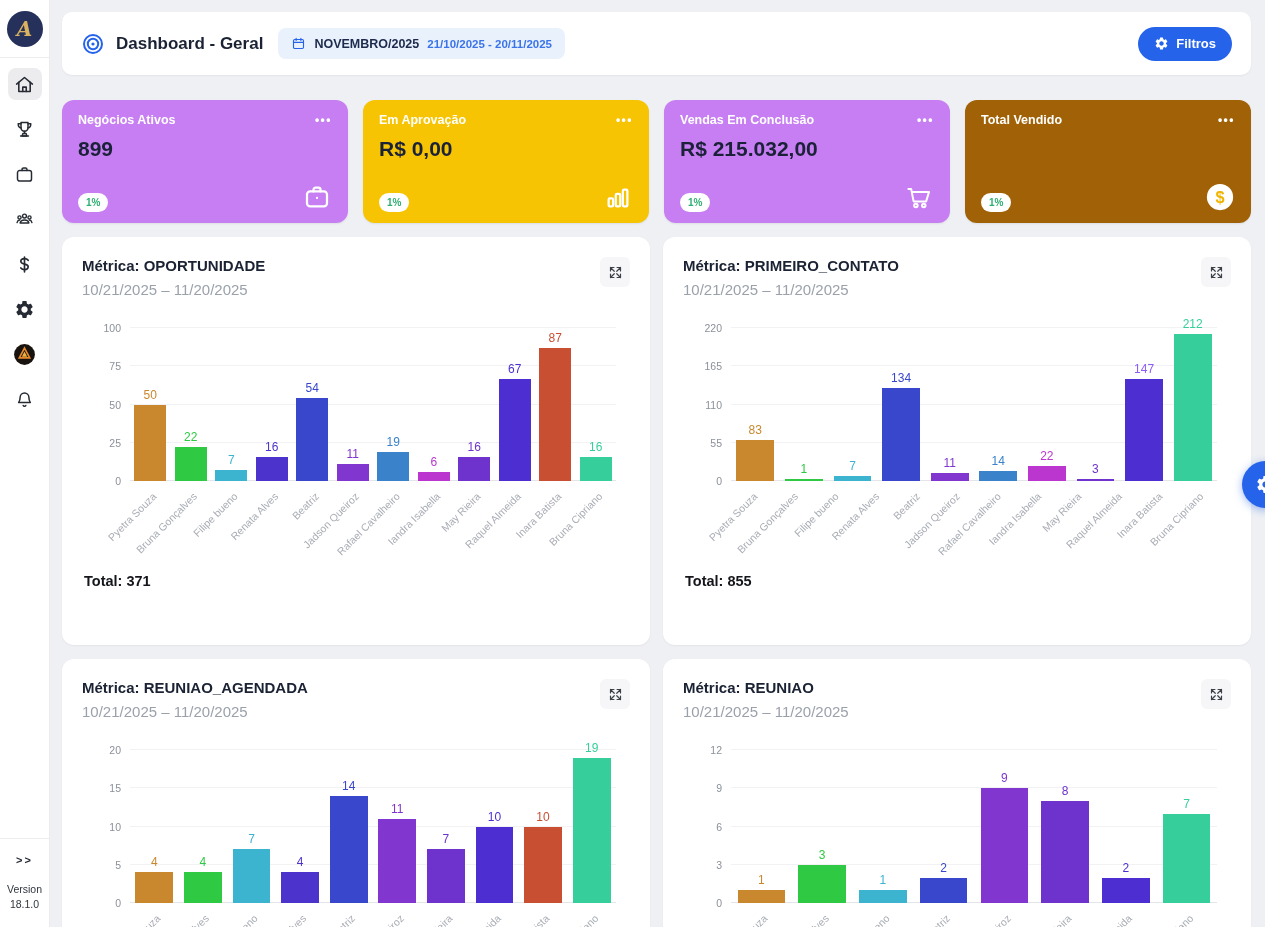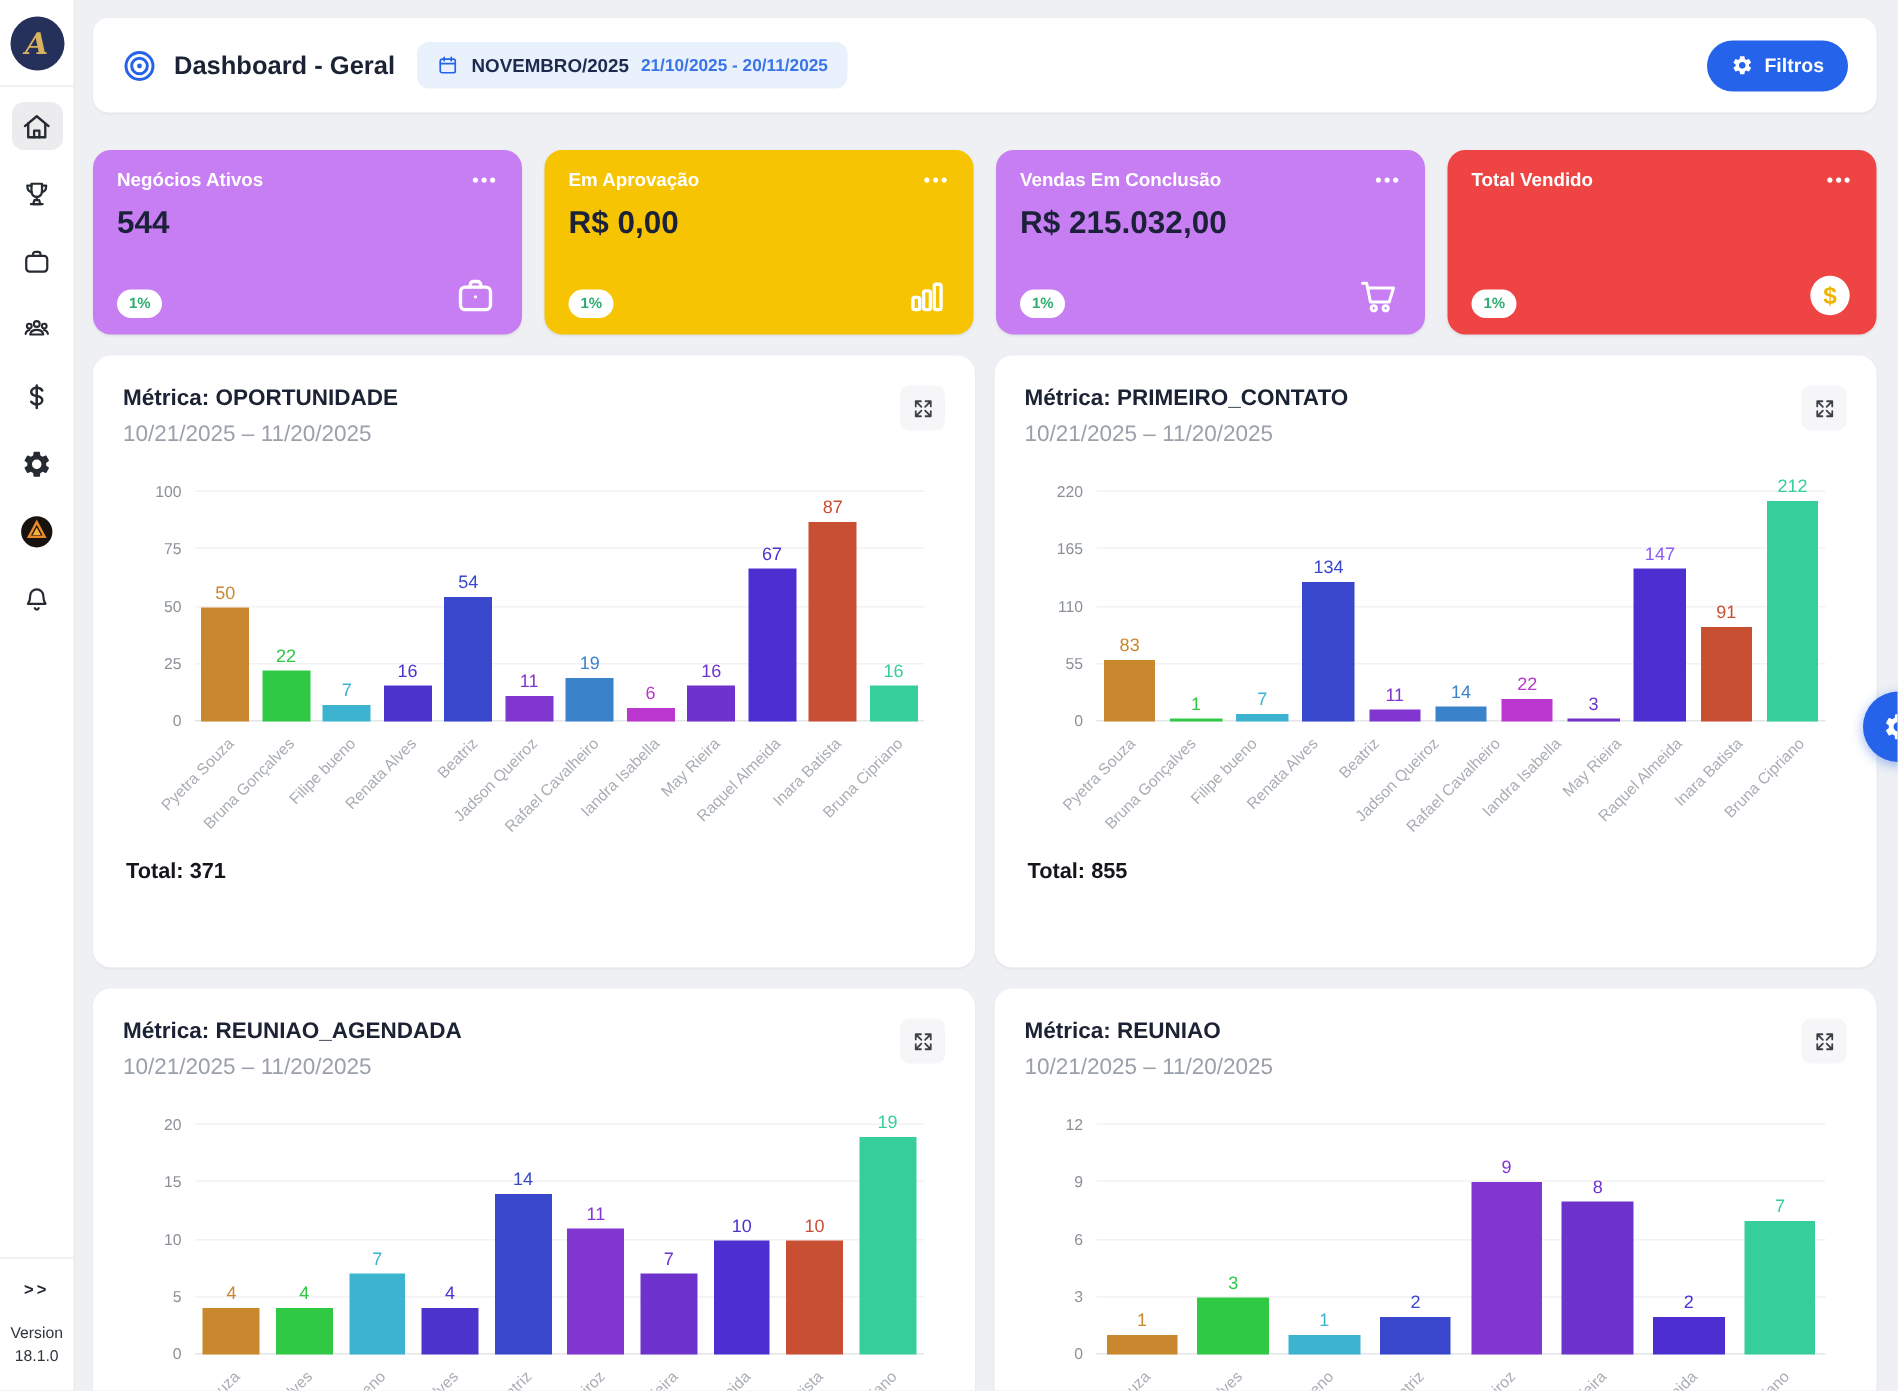--- a/index.html
+++ b/index.html
@@ -164,21 +164,21 @@
     <span>Filtros</span>
   </button>
 </header>
 
 <div class="kpi-row">
     <div class="kpi" style="background: rgb(199, 126, 242);">
       <div class="kpi-top">
         <span class="kpi-title">Negócios Ativos</span>
         <span class="kpi-menu">•••</span>
       </div>
-      <div class="kpi-value">544</div>
+      <div class="kpi-value">899</div>
       <div class="kpi-bottom">
         <span class="kpi-badge">1%</span>
         <span class="kpi-icon">
           <svg viewBox="0 0 24 24" fill="none" stroke="currentColor" stroke-width="1.8" stroke-linecap="round" stroke-linejoin="round">
             <rect x="4" y="7.5" width="16" height="12" rx="2.5"></rect>
             <path d="M9.2 7.5V6.2a1.7 1.7 0 0 1 1.7-1.7h2.2a1.7 1.7 0 0 1 1.7 1.7v1.3"></path>
             <path d="M12 12.7v.01"></path>
           </svg>
         </span>
       </div>
@@ -210,21 +210,21 @@
         <span class="kpi-badge">1%</span>
         <span class="kpi-icon">
           <svg viewBox="0 0 24 24" fill="none" stroke="currentColor" stroke-width="1.6" stroke-linecap="round" stroke-linejoin="round">
             <path d="M3.5 5.5h2.2l2 10h10l2.3-7.5H7"></path>
             <circle cx="9.5" cy="18.8" r="1.4"></circle>
             <circle cx="15.8" cy="18.8" r="1.4"></circle>
           </svg>
         </span>
       </div>
     </div>
-    <div class="kpi" style="background: #ef4444;">
+    <div class="kpi" style="background: #a16207;">
       <div class="kpi-top">
         <span class="kpi-title">Total Vendido</span>
         <span class="kpi-menu">•••</span>
       </div>
       <div class="kpi-bottom">
         <span class="kpi-badge">1%</span>
         <span class="kpi-icon">
           <svg viewBox="0 0 24 24">
             <circle cx="12" cy="12" r="10.5" fill="#ffffff"></circle>
             <text x="12" y="16.6" text-anchor="middle" font-size="13" font-weight="bold" fill="#f0b400" font-family="Liberation Sans, sans-serif">$</text>
@@ -409,24 +409,20 @@
           </div>
           <div class="slot">
             <span class="val" style="bottom:calc(1.3636363636363635% + 3px);color:#6e33cc">3</span>
             <div class="bar" style="height:1.3636363636363635%;background:#6e33cc"></div>
           </div>
           <div class="slot">
             <span class="val" style="bottom:calc(66.81818181818183% + 3px);color:#8b5cf6">147</span>
             <div class="bar" style="height:66.81818181818183%;background:#4d2fd1"></div>
           </div>
           <div class="slot">
-            <span class="val" style="bottom:calc(41.36363636363637% + 3px);color:#c94f33">91</span>
-            <div class="bar" style="height:41.36363636363637%;background:#c94f33"></div>
-          </div>
-          <div class="slot">
             <span class="val" style="bottom:calc(96.36363636363636% + 3px);color:#36cf9b">212</span>
             <div class="bar" style="height:96.36363636363636%;background:#36cf9b"></div>
           </div>
         </div>
       </div>
       <div class="xlabels">
         <div class="xslot">
           <span class="xlab">Pyetra Souza</span>
         </div>
         <div class="xslot">

